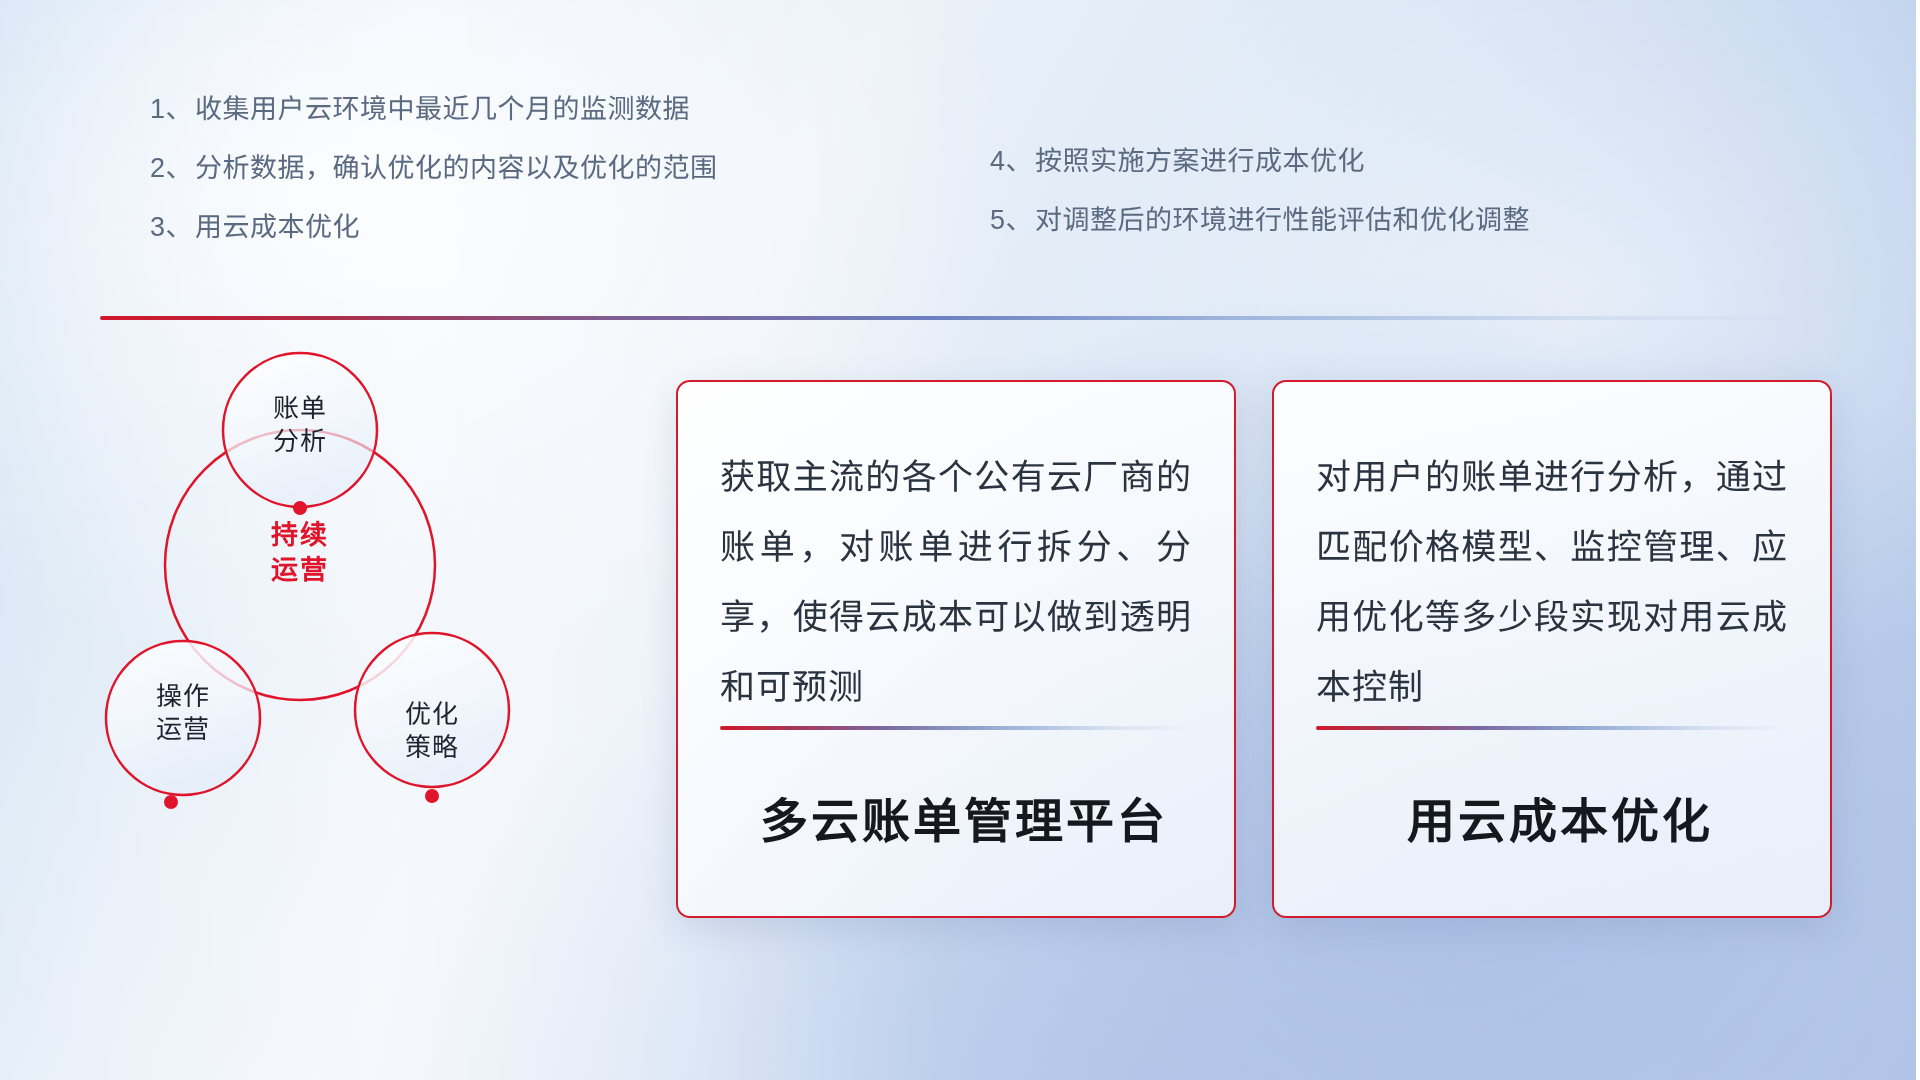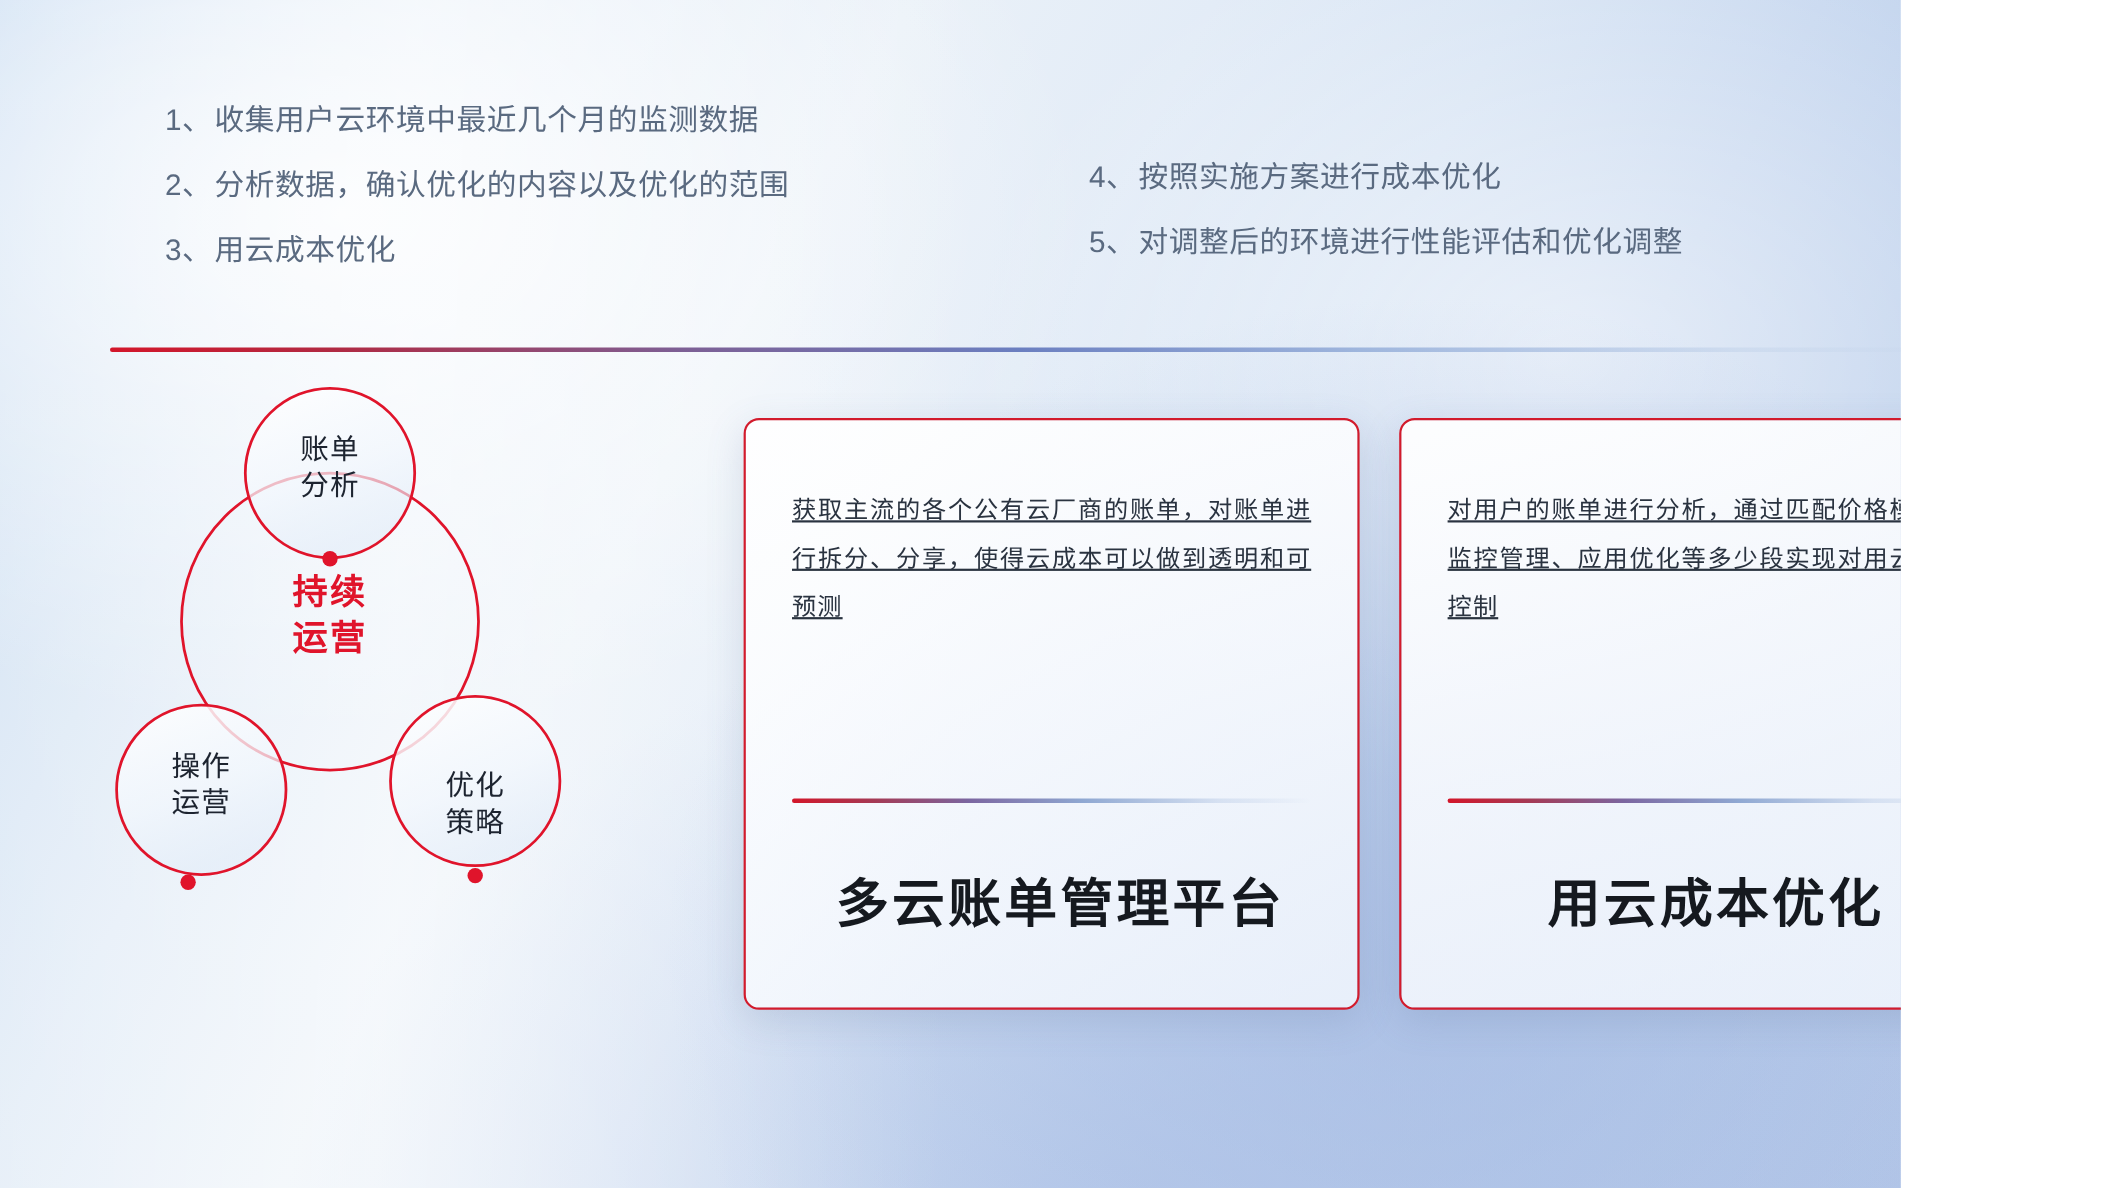--- a/index.html
+++ b/index.html
@@ -6,21 +6,21 @@
     margin: 0;
     padding: 0;
     width: 1920px;
     height: 1080px;
     overflow: hidden;
     font-family: "Liberation Sans", "DejaVu Sans", sans-serif;
   }
 
   #slide {
     position: relative;
-    width: 1728px;
+    width: 1916px;
     height: 1080px;
     background:
       radial-gradient(1100px 760px at 18% 18%, rgba(255,255,255,0.85) 0%, rgba(255,255,255,0.0) 62%),
       radial-gradient(900px 680px at 82% 30%, rgba(255,255,255,0.55) 0%, rgba(255,255,255,0.0) 60%),
       radial-gradient(1200px 900px at 60% 105%, rgba(176,196,232,0.75) 0%, rgba(176,196,232,0.0) 65%),
       linear-gradient(118deg,
          #bcd4ef 0%,
          #cfe0f2 12%,
          #dfeaf6 24%,
          #eaf1f8 36%,
@@ -101,21 +101,21 @@
     font-size: 26px;
     line-height: 1.28;
     letter-spacing: 1px;
     z-index: 6;
   }
   .venn-center-label {
     position: absolute;
     text-align: center;
     color: #e0142b;
     font-weight: bold;
-    font-size: 32px;
+    font-size: 27px;
     line-height: 1.3;
     letter-spacing: 2px;
     z-index: 6;
   }
 
   
   .card {
     position: absolute;
     z-index: 4;
     border-radius: 14px;
@@ -125,25 +125,24 @@
     overflow: hidden;
   }
   .card-inner {
     position: absolute;
     inset: 0;
     padding: 60px 42px 0 42px;
     box-sizing: border-box;
   }
   .card-body {
     color: #2a3340;
-    font-size: 22px;
+    font-size: 35px;
     line-height: 2.0;
     letter-spacing: 1px;
     text-align: justify;
-    text-decoration: underline;
   }
   .card-rule {
     position: absolute;
     left: 42px;
     right: 42px;
     height: 4px;
     border-radius: 2px;
     background: linear-gradient(90deg, #d3162a 0%, #a43a55 16%, #7b66a0 34%, #8fa8d2 56%, rgba(200,214,236,0.65) 82%, rgba(200,214,236,0) 100%);
   }
   .card-title {

